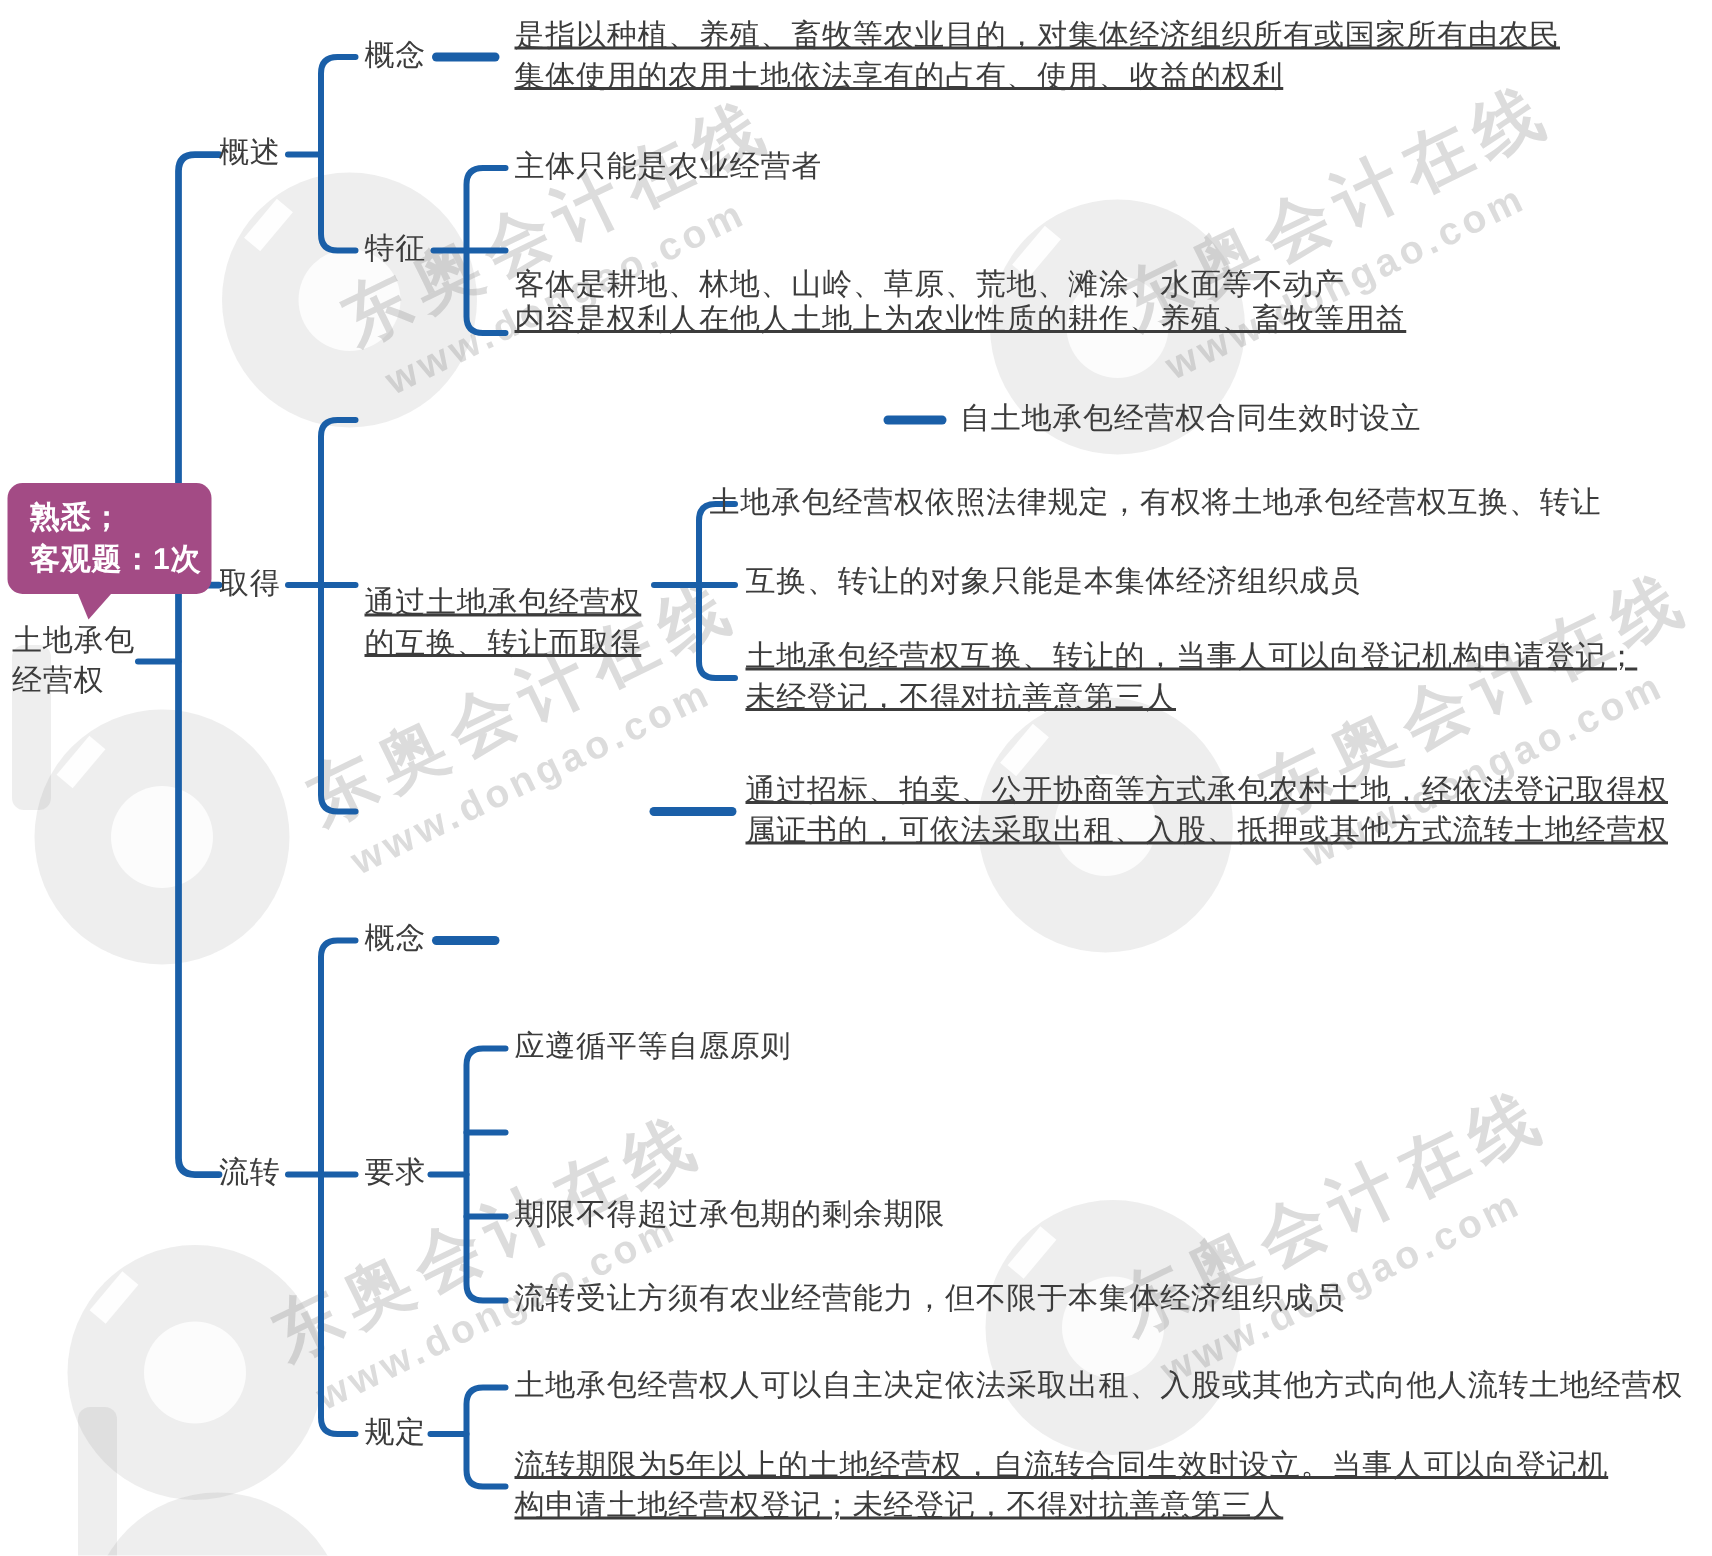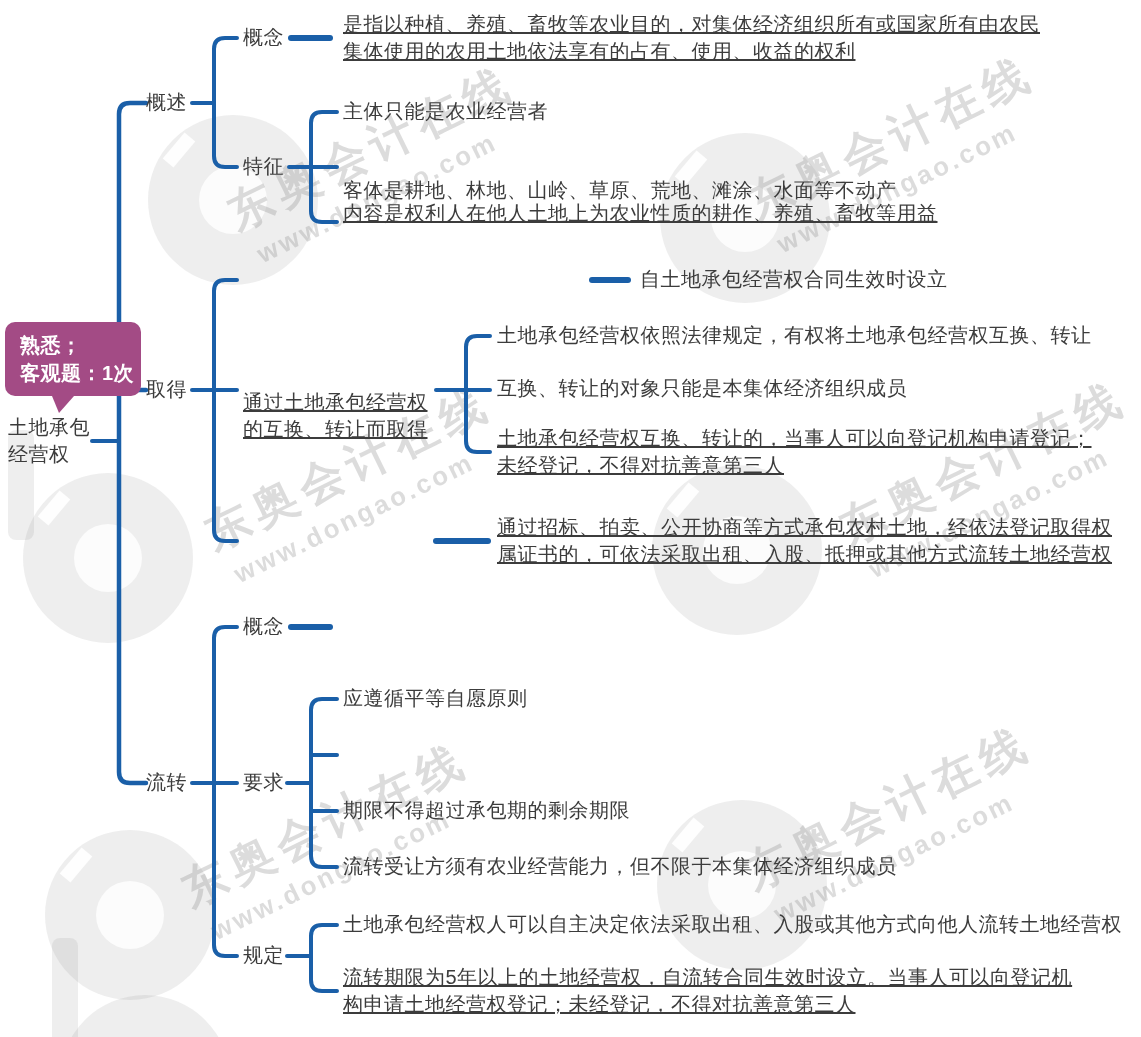--- a/index.html
+++ b/index.html
@@ -151,21 +151,21 @@
 
   <div class="nd" style="left:243px;top:24px;">概念</div>
   <div class="nd wrap" style="left:343px;top:11px;width:705px;">是指以种植、养殖、畜牧等农业目的，对集体经济组织所有或国家所有由农民集体使用的农用土地依法享有的占有、使用、收益的权利</div>
   <div class="nd" style="left:243px;top:153px;">特征</div>
   <div class="nd" style="left:343px;top:98px;">主体只能是农业经营者</div>
   <div class="nd" style="left:343px;top:153px;margin-top:24px;">客体是耕地、林地、山岭、草原、荒地、滩涂、水面等不动产</div>
   <div class="nd" style="left:343px;top:200px;text-decoration:underline;">内容是权利人在他人土地上为农业性质的耕作、养殖、畜牧等用益</div>
 
   <div class="nd" style="left:640px;top:266px;">自土地承包经营权合同生效时设立</div>
   <div class="nd wrap" style="left:243px;top:362px;width:195px;margin-top:27px;">通过土地承包经营权的互换、转让而取得</div>
-  <div class="nd" style="left:497px;top:322px;">土地承包经营权依照法律规定，有权将土地承包经营权互换、转让</div>
+  <div class="nd" style="left:473px;top:322px;">土地承包经营权依照法律规定，有权将土地承包经营权互换、转让</div>
   <div class="nd" style="left:497px;top:375px;">互换、转让的对象只能是本集体经济组织成员</div>
   <div class="nd wrap" style="left:497px;top:425px;width:605px;">土地承包经营权互换、转让的，当事人可以向登记机构申请登记；未经登记，不得对抗善意第三人</div>
   <div class="nd wrap" style="left:497px;top:514px;width:625px;">通过招标、拍卖、公开协商等方式承包农村土地，经依法登记取得权属证书的，可依法采取出租、入股、抵押或其他方式流转土地经营权</div>
 
   <div class="nd" style="left:243px;top:613px;">概念</div>
   <div class="nd" style="left:243px;top:769px;">要求</div>
   <div class="nd" style="left:343px;top:685px;">应遵循平等自愿原则</div>
   <div class="nd" style="left:343px;top:853px;">流转受让方须有农业经营能力，但不限于本集体经济组织成员</div>
   <div class="nd" style="left:343px;top:797px;">期限不得超过承包期的剩余期限</div>
   <div class="nd" style="left:243px;top:942px;">规定</div>

